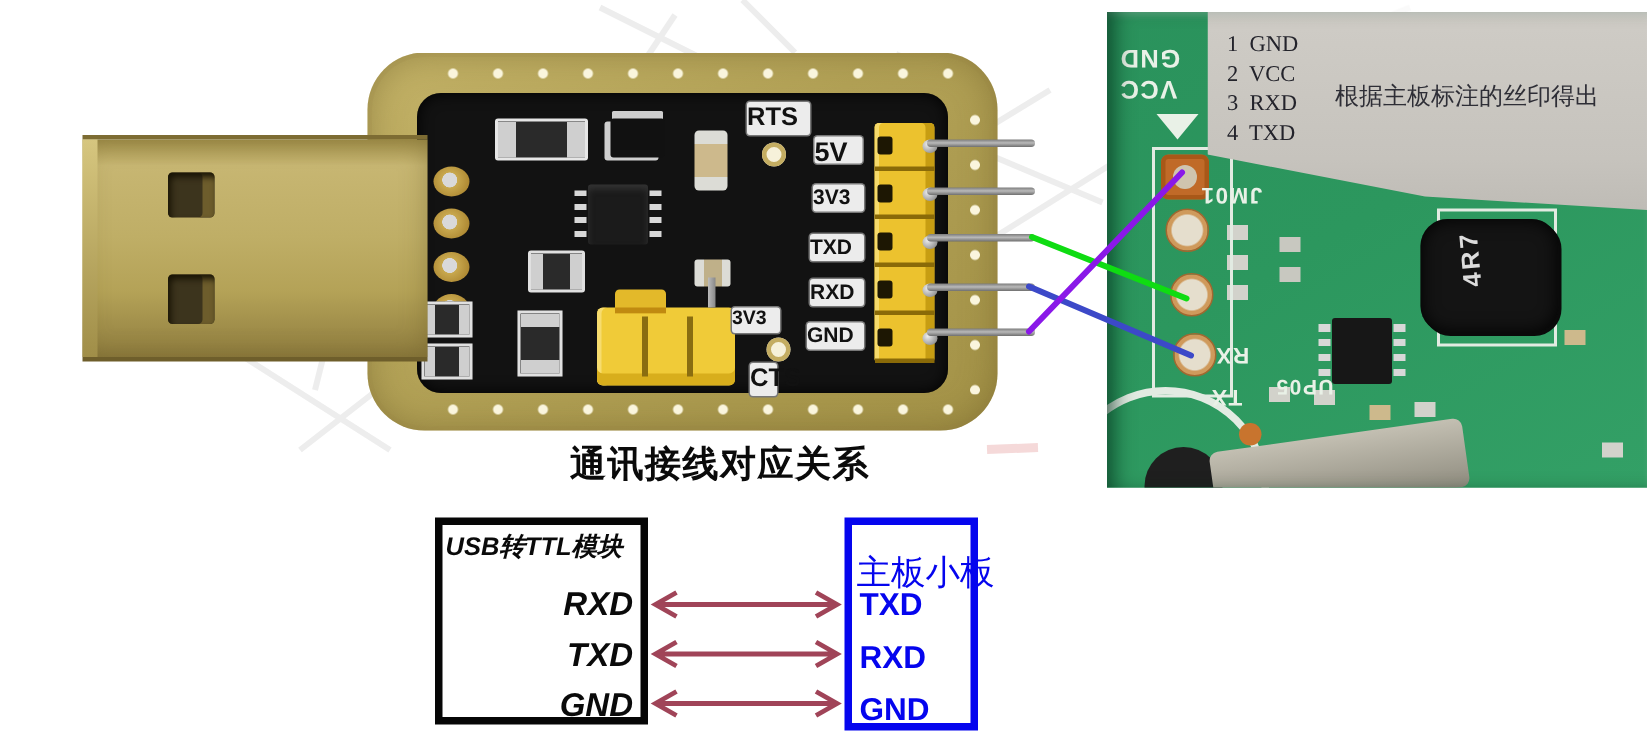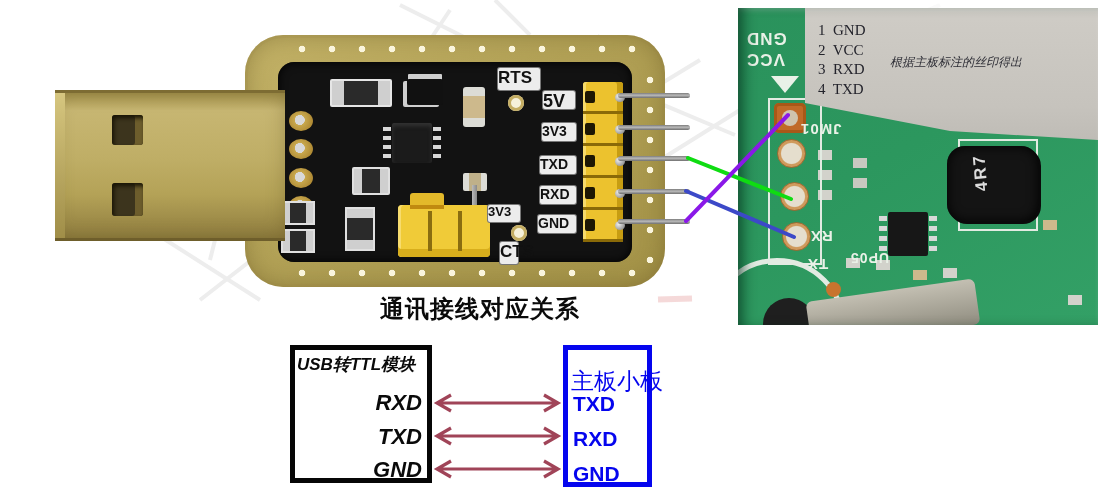--- a/index.html
+++ b/index.html
@@ -99,21 +99,21 @@
   
   .pcb{position:absolute;left:738px;top:8px;width:360px;height:317px;overflow:hidden;
     background:linear-gradient(150deg,#33a368 0%,#2a925c 0,#2c975e 45%,#33a066 100%);
     background-color:#2e9a61;}
   .pcb .edge{position:absolute;inset:0;box-shadow:inset 10px 0 14px -6px rgba(0,45,25,.75), inset 0 4px 6px -3px rgba(255,255,255,.35);}
   .sticker{position:absolute;left:0;top:0;width:360px;height:140px;
     clip-path:polygon(67px 0,360px 0,360px 132px,212px 123px,67px 95px);
     background:linear-gradient(180deg,#cfccc6,#c6c3bd 70%,#bdbab4);}
   .sticker-lines{position:absolute;left:80px;top:13px;font-family:"Liberation Serif",serif;
     font-size:15px;line-height:19.5px;color:#23232b;white-space:pre;}
-  .sticker-note{position:absolute;left:152px;top:46px;font-size:12px;color:#2e2e36;font-style:italic;}
+  .sticker-note{position:absolute;left:152px;top:46px;font-size:16px;color:#2e2e36;}
   .silk{color:#e9f1e7;font-weight:bold;transform:rotate(180deg);position:absolute;letter-spacing:1px;}
   .silk.gnd{left:8px;top:20px;font-size:17px;}
   .silk.vcc{left:8px;top:41px;font-size:17px;}
   .silk.jm01{left:62px;top:113px;font-size:15px;}
   .silk.rx{left:72px;top:220px;font-size:15px;}
   .silk.tx{left:69px;top:248px;font-size:15px;}
   .silk.up05{left:112px;top:242px;font-size:14px;}
   .tri{position:absolute;left:33px;top:68px;width:0;height:0;
     border-left:14px solid transparent;border-right:14px solid transparent;border-top:17px solid #e9f1e7;}
   .pads-box{position:absolute;left:30px;top:90px;width:50px;height:163px;border:2px solid #e2ebe2;}

